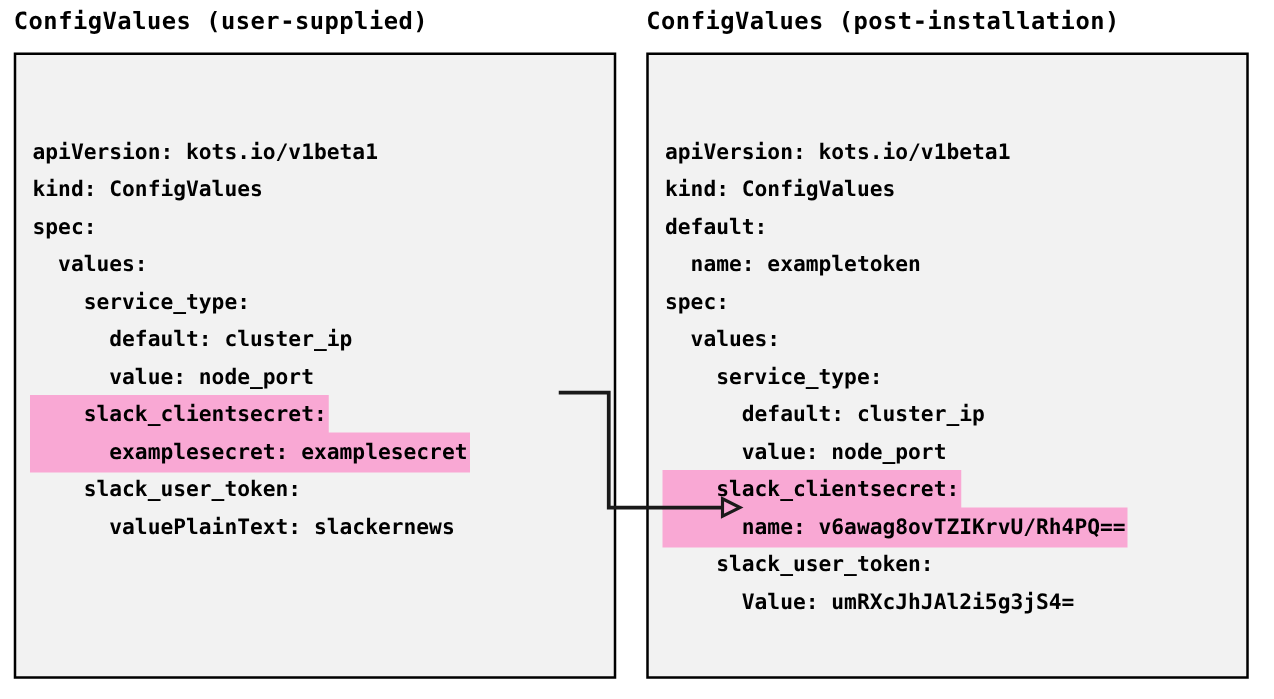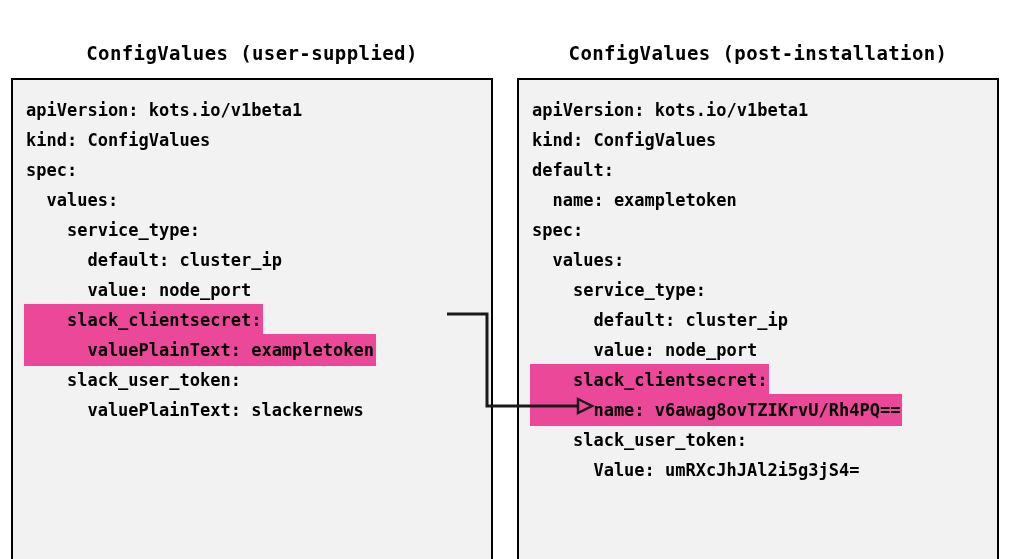--- a/index.html
+++ b/index.html
@@ -18,28 +18,26 @@
   .panel {
     position: absolute;
     top: 0;
   }
   #panel-left  { left: 11px;  width: 482px; }
   #panel-right { left: 517px; width: 482px; }
 
   .panel-title {
     height: 42px;
     line-height: 34px;
-    text-align: center;
     font-size: 19px;
     font-weight: bold;
     letter-spacing: 0.4px;
     color: #000000;
     white-space: nowrap;
     font-family: "DejaVu Sans Mono", "Liberation Mono", monospace;
-    margin-top: 36px;
   }
 
   .code-box {
     position: relative;
     height: 501px;
     box-sizing: border-box;
     background: #f2f2f2;
     border: 2.5px solid #000000;
     padding: 14px 0 0 0;
     overflow: hidden;
@@ -52,23 +50,24 @@
     font-weight: bold;
     color: #000000;
     white-space: pre;
     padding-left: 11px;
     font-family: "DejaVu Sans Mono", "Liberation Mono", monospace;
   }
   .code-line > span.txt {
     display: inline-block;
     padding: 1px 2px;
     white-space: pre;
+    margin-top: 48px;
   }
   .code-line.hl > span.txt {
-    background: #ec4899;
+    background: #f9a8d4;
     text-align: center;
   }
 
   
   #connector {
     position: absolute;
     left: 0;
     top: 0;
     width: 1019px;
     height: 559px;
@@ -82,21 +81,21 @@
   <div class="panel-title">ConfigValues (user-supplied)</div>
   <div class="code-box">
     <div class="code-line"><span class="txt">apiVersion: kots.io/v1beta1</span></div>
     <div class="code-line"><span class="txt">kind: ConfigValues</span></div>
     <div class="code-line"><span class="txt">spec:</span></div>
     <div class="code-line"><span class="txt">  values:</span></div>
     <div class="code-line"><span class="txt">    service_type:</span></div>
     <div class="code-line"><span class="txt">      default: cluster_ip</span></div>
     <div class="code-line"><span class="txt">      value: node_port</span></div>
     <div class="code-line hl"><span class="txt">    slack_clientsecret:</span></div>
-    <div class="code-line hl"><span class="txt">      valuePlainText: exampletoken</span></div>
+    <div class="code-line hl"><span class="txt">      examplesecret: examplesecret</span></div>
     <div class="code-line"><span class="txt">    slack_user_token:</span></div>
     <div class="code-line"><span class="txt">      valuePlainText: slackernews</span></div>
   </div>
 </div>
 
 <div class="panel" id="panel-right">
   <div class="panel-title">ConfigValues (post-installation)</div>
   <div class="code-box">
     <div class="code-line"><span class="txt">apiVersion: kots.io/v1beta1</span></div>
     <div class="code-line"><span class="txt">kind: ConfigValues</span></div>

